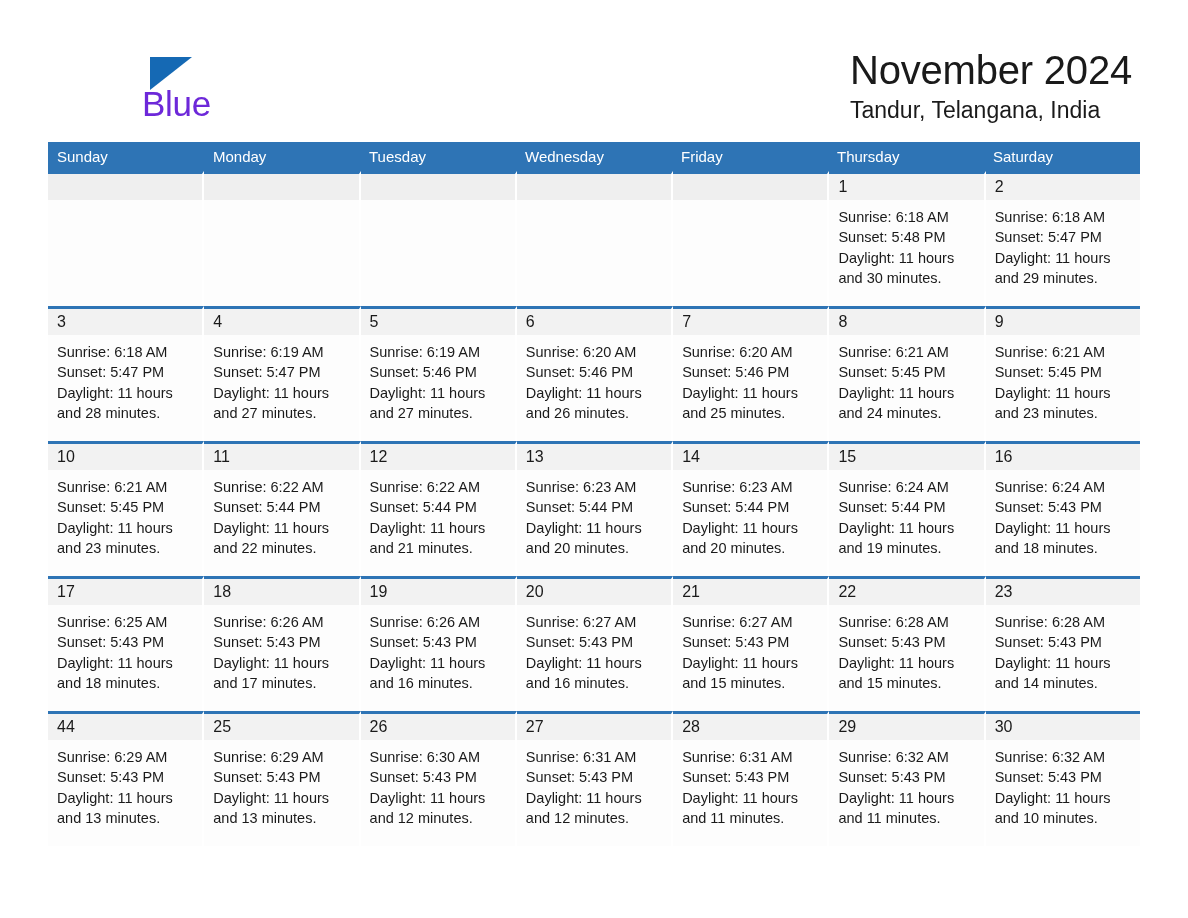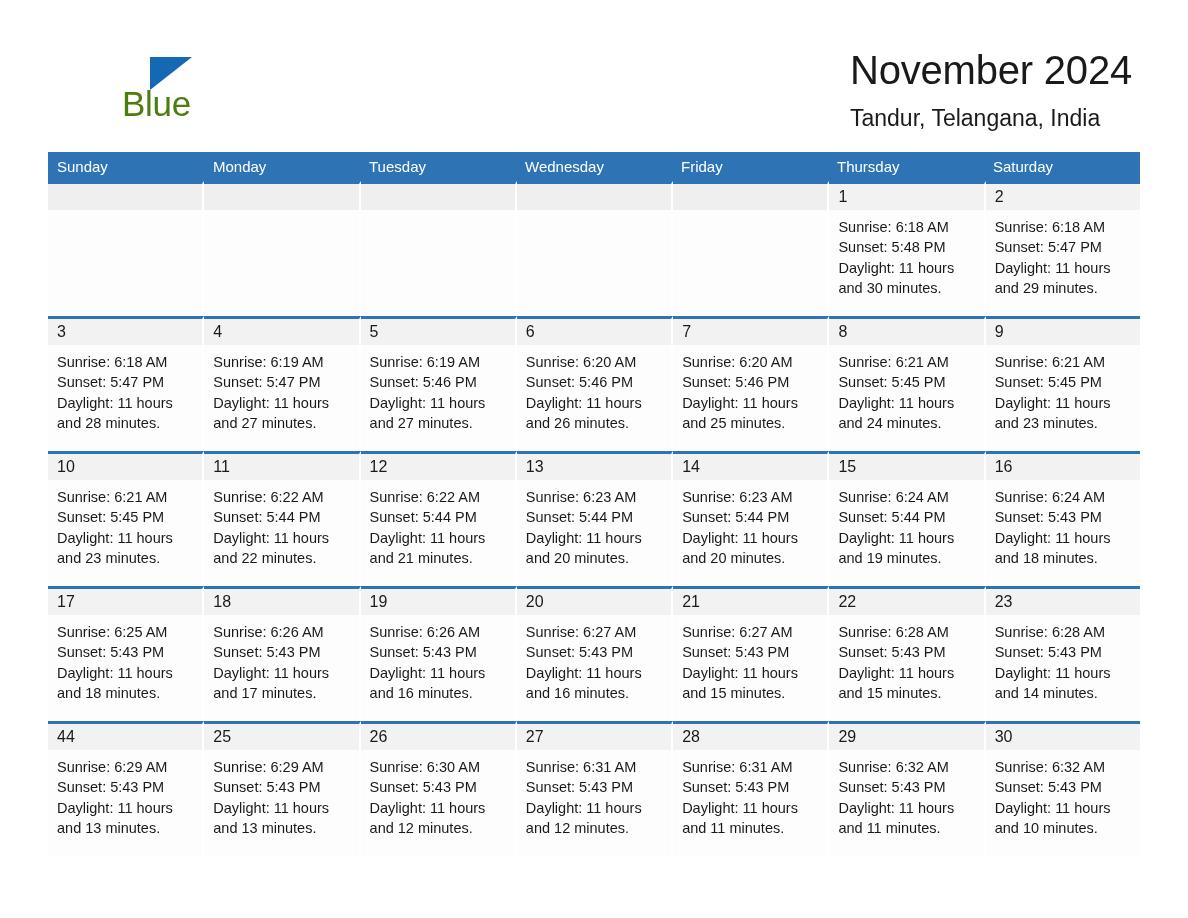--- a/index.html
+++ b/index.html
@@ -50,52 +50,51 @@
     position: absolute;
     left: 92px;
     top: 7px;
     width: 0;
     height: 0;
     border-left: 42px solid #1569b4;
     border-bottom: 33px solid transparent;
   }
   .logo-blue {
     position: absolute;
-    left: 64px;
+    left: 84px;
     top: 32px;
     font-size: 35px;
-    color: #4d7c0f;
+    color: #6d28d9;
     line-height: 44px;
     letter-spacing: -0.3px;
   }
   .title-wrap {
     position: absolute;
     right: 56px;
     top: 46px;
   }
   .month-title {
     font-size: 40px;
     font-weight: normal;
     color: #1a1a1a;
     line-height: 48px;
     letter-spacing: -0.2px;
   }
   .location-title {
     font-size: 23px;
     font-weight: normal;
     color: #1a1a1a;
     line-height: 32px;
-    margin-top: 8px;
   }
 
   
   .calendar {
     position: absolute;
     left: 48px;
-    top: 152px;
+    top: 142px;
     width: 1092px;
   }
   .weekday-row {
     display: flex;
     width: 1092px;
     height: 29px;
     background: #2e74b5;
   }
   .weekday {
     flex: 1 1 0;

